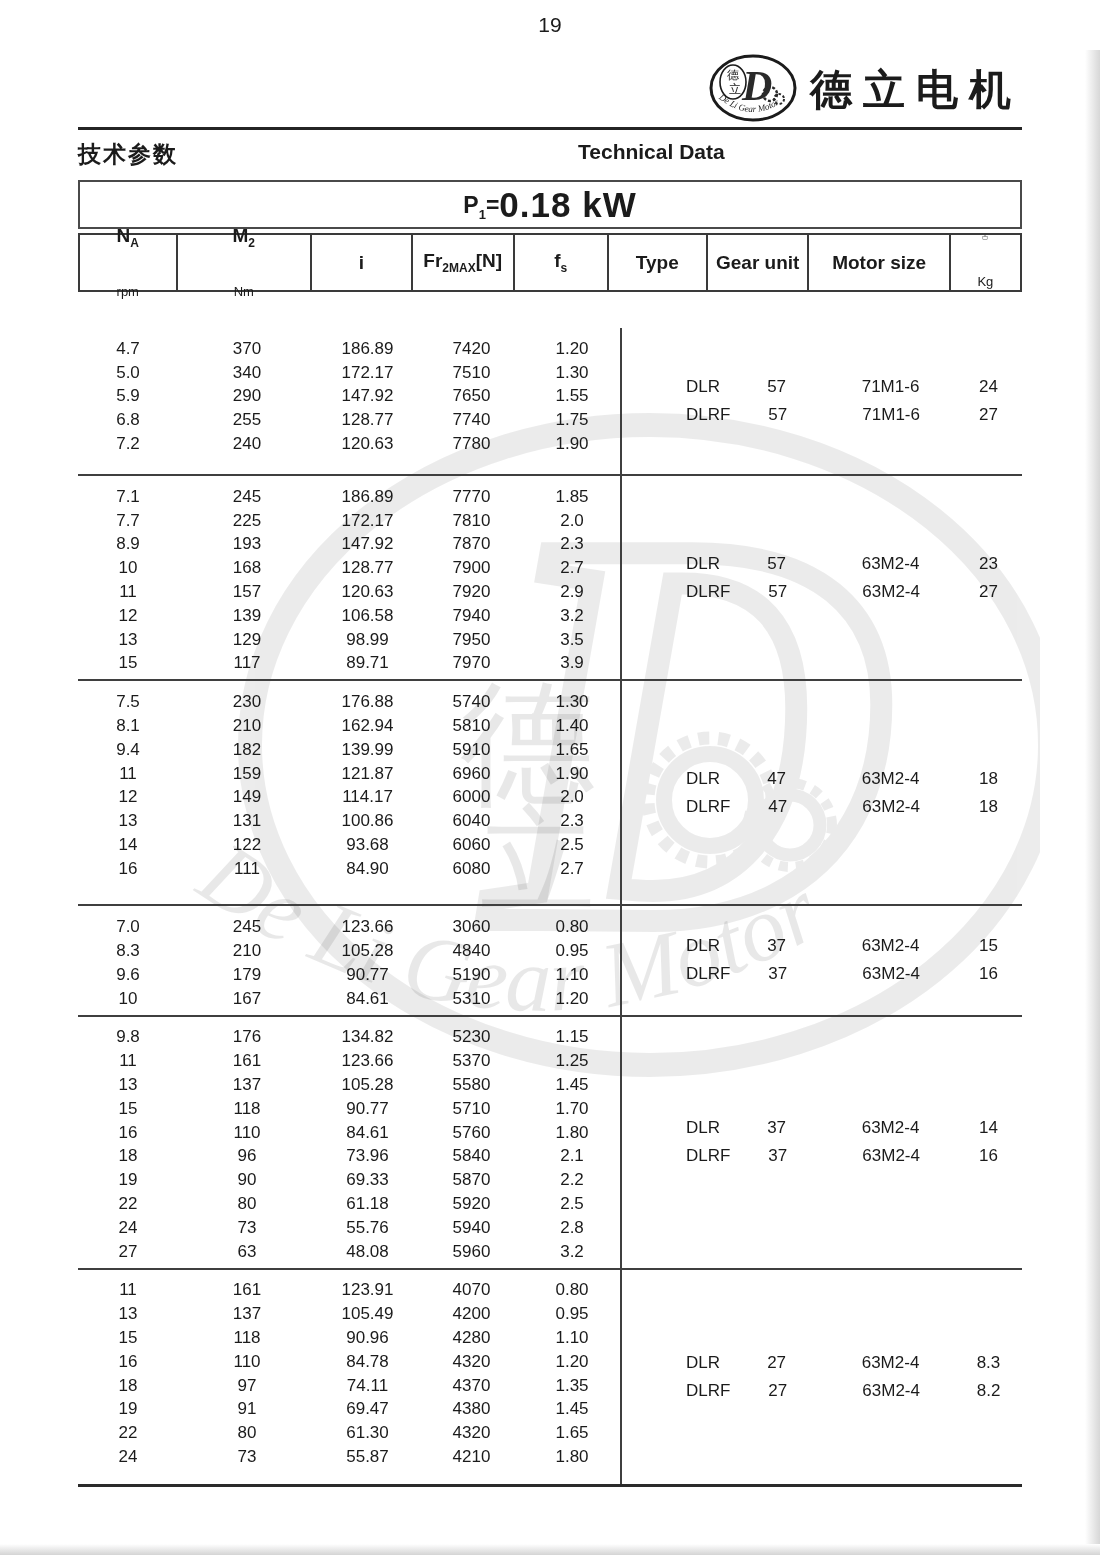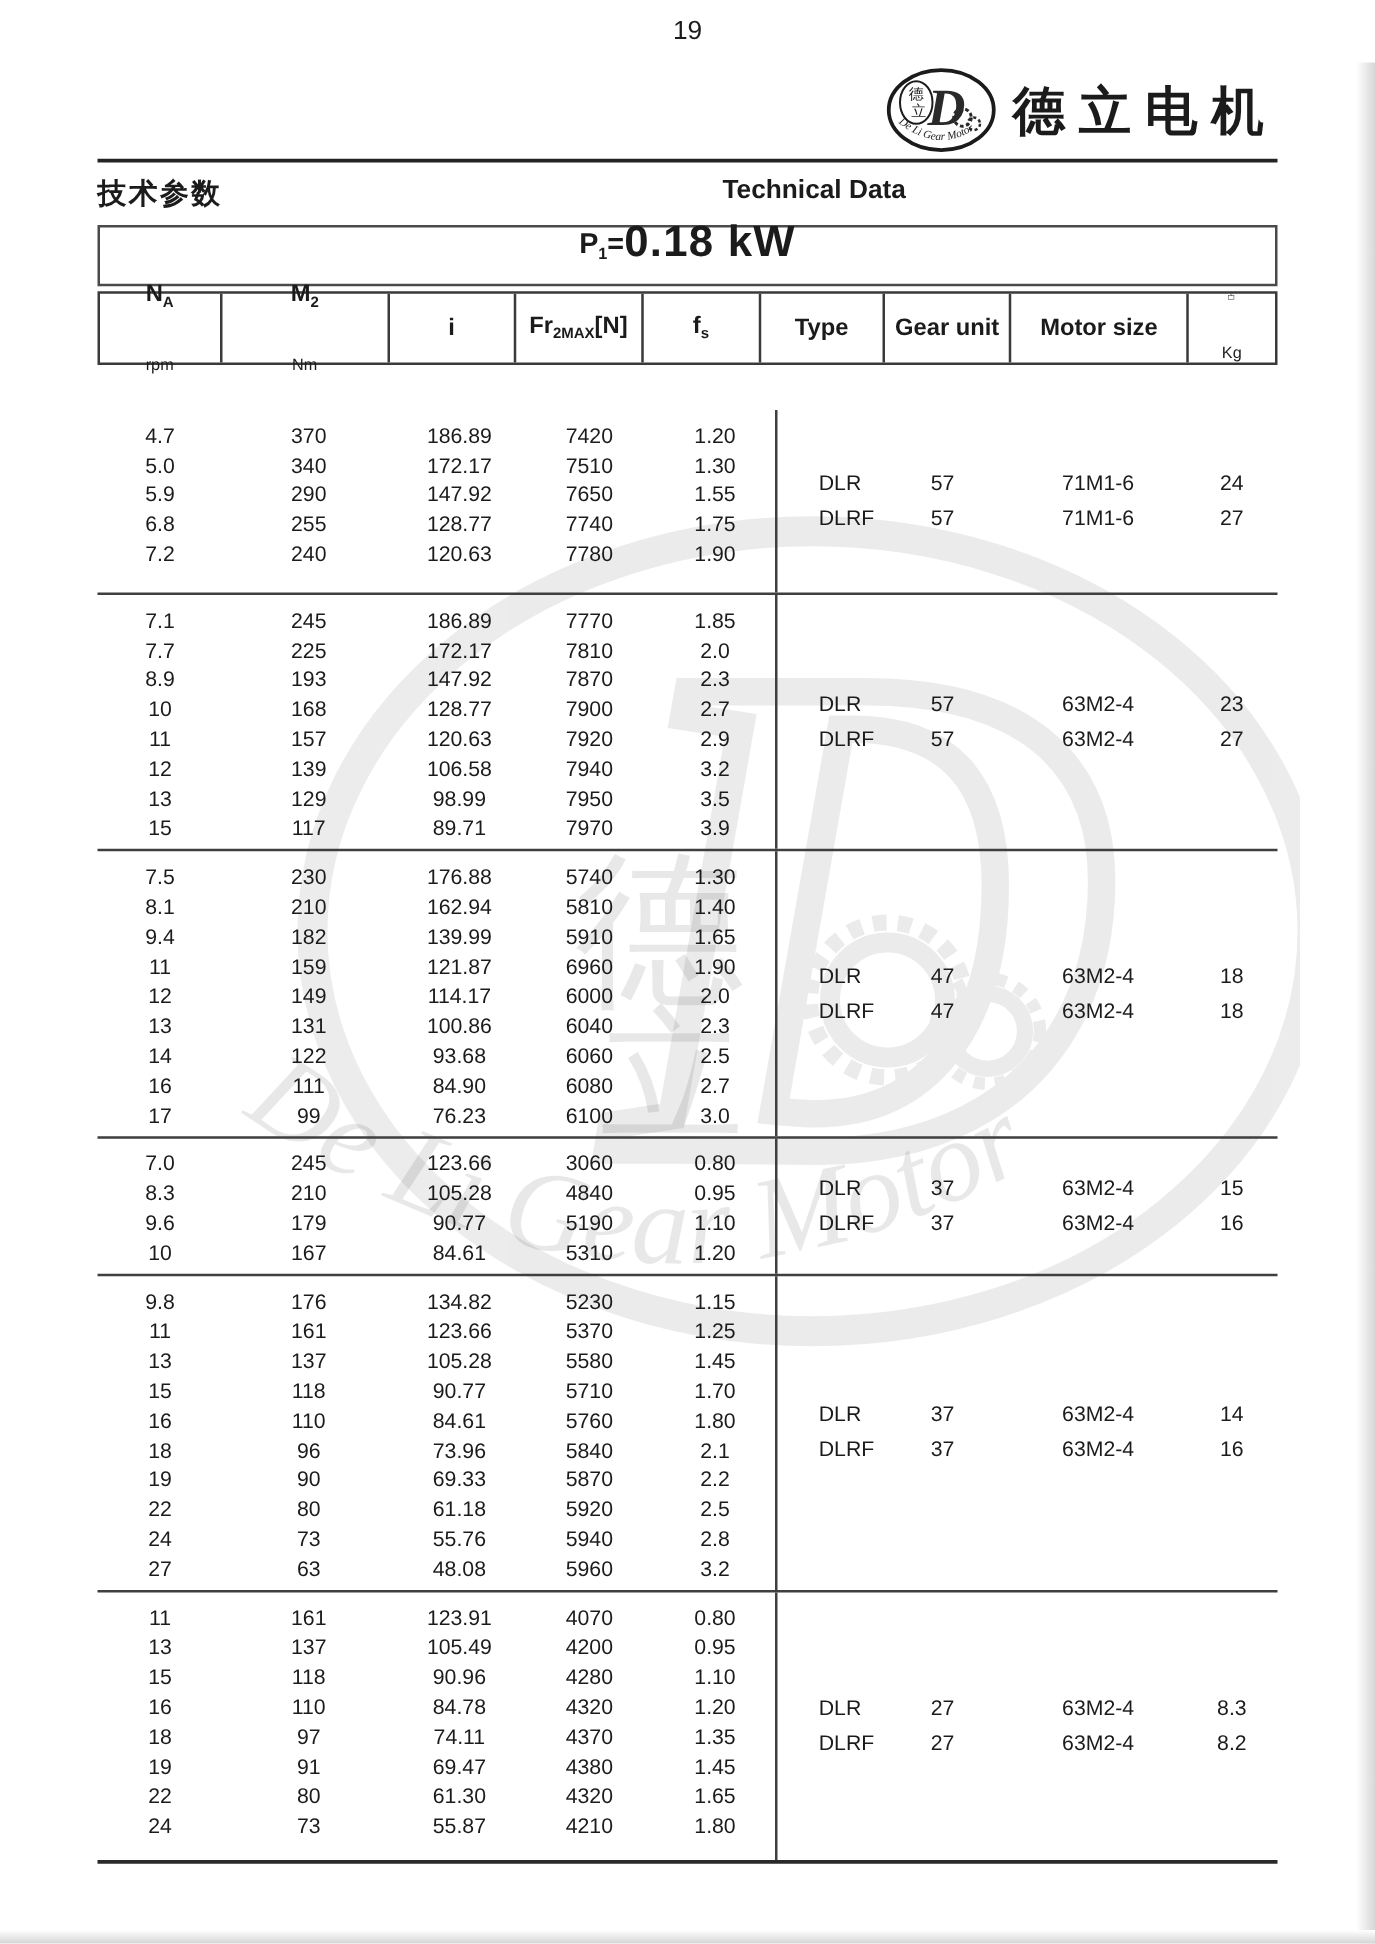--- a/index.html
+++ b/index.html
@@ -13,21 +13,21 @@
              letter-spacing:11px;white-space:nowrap;line-height:1;}
   .emblem{display:block;}
 
   .header-rule{position:absolute;top:127px;left:0;width:944px;height:3px;background:#242424;}
 
   .titles{position:absolute;top:139px;left:0;width:944px;height:36px;}
   .title-cn{font-size:23px;font-weight:600;letter-spacing:2px;}
   .title-en{position:absolute;left:500px;top:1px;font-size:21px;font-weight:700;}
 
   .power-box{position:absolute;top:180px;left:0;width:944px;height:49px;border:2px solid #4a4a4a;
-             box-sizing:border-box;display:flex;align-items:flex-end;justify-content:center;padding-bottom:17px;}
+             box-sizing:border-box;display:flex;align-items:flex-end;justify-content:center;padding-bottom:6px;}
   .power-sym{font-size:23px;font-weight:700;line-height:1;}
   .power-sym sub{font-size:13px;font-weight:700;}
   .power-val{font-size:35px;font-weight:700;line-height:0.92;letter-spacing:1px;}
 
   
   .thead{position:absolute;top:233px;left:0;width:944px;height:59px;display:flex;
          border:2px solid #3a3a3a;box-sizing:border-box;}
   .th{border-right:2px solid #3a3a3a;display:flex;flex-direction:column;align-items:center;
       justify-content:center;line-height:1.15;box-sizing:border-box;gap:35px;}
   .th:last-child{border-right:none;}
@@ -46,21 +46,21 @@
   .block:nth-child(3){min-height:225px;}
   .block:nth-child(4){min-height:106px;}
   .block:nth-child(5){min-height:248px;}
   .block:nth-child(6){min-height:216px;}
   .block-left{width:542px;padding:9px 0 4px 0;box-sizing:border-box;}
   .num-row{display:flex;height:23.8px;align-items:center;font-size:17px;}
   .num-row .c{text-align:center;}
   .cna{width:100px}.cm2{width:138px}.ci{width:103px}.cfr{width:105px}.cfs{width:96px}
   .block-right{width:400px;border-left:2px solid #3f3f3f;display:flex;flex-direction:column;
                justify-content:center;gap:3px;box-sizing:border-box;}
-  .info-row{display:flex;height:25px;align-items:center;font-size:17px;}
+  .info-row{display:flex;height:25px;align-items:center;font-size:17px;padding-left:31px;}
   .it{width:80px;padding-left:33px;box-sizing:border-box;text-align:left;}
   .ig{width:104px;text-align:center;}
   .im{width:145px;text-align:center;}
   .ik{width:69px;text-align:center;}
 
   .footer-page{margin-top:13px;width:944px;text-align:center;font-size:21px;}
 
   
   .watermark{position:absolute;left:60px;top:400px;z-index:1;pointer-events:none;}
 
@@ -363,27 +363,20 @@
     </div>
 
     <div class="num-row">
       <span class="c cna">16</span>
       <span class="c cm2">111</span>
       <span class="c ci">84.90</span>
       <span class="c cfr">6080</span>
       <span class="c cfs">2.7</span>
     </div>
 
-    <div class="num-row">
-      <span class="c cna">17</span>
-      <span class="c cm2">99</span>
-      <span class="c ci">76.23</span>
-      <span class="c cfr">6100</span>
-      <span class="c cfs">3.0</span>
-    </div>
   </div>
       <div class="block-right">
     <div class="info-row">
       <span class="c it">DLR</span>
       <span class="c ig">47</span>
       <span class="c im">63M2-4</span>
       <span class="c ik">18</span>
     </div>
 
     <div class="info-row">

